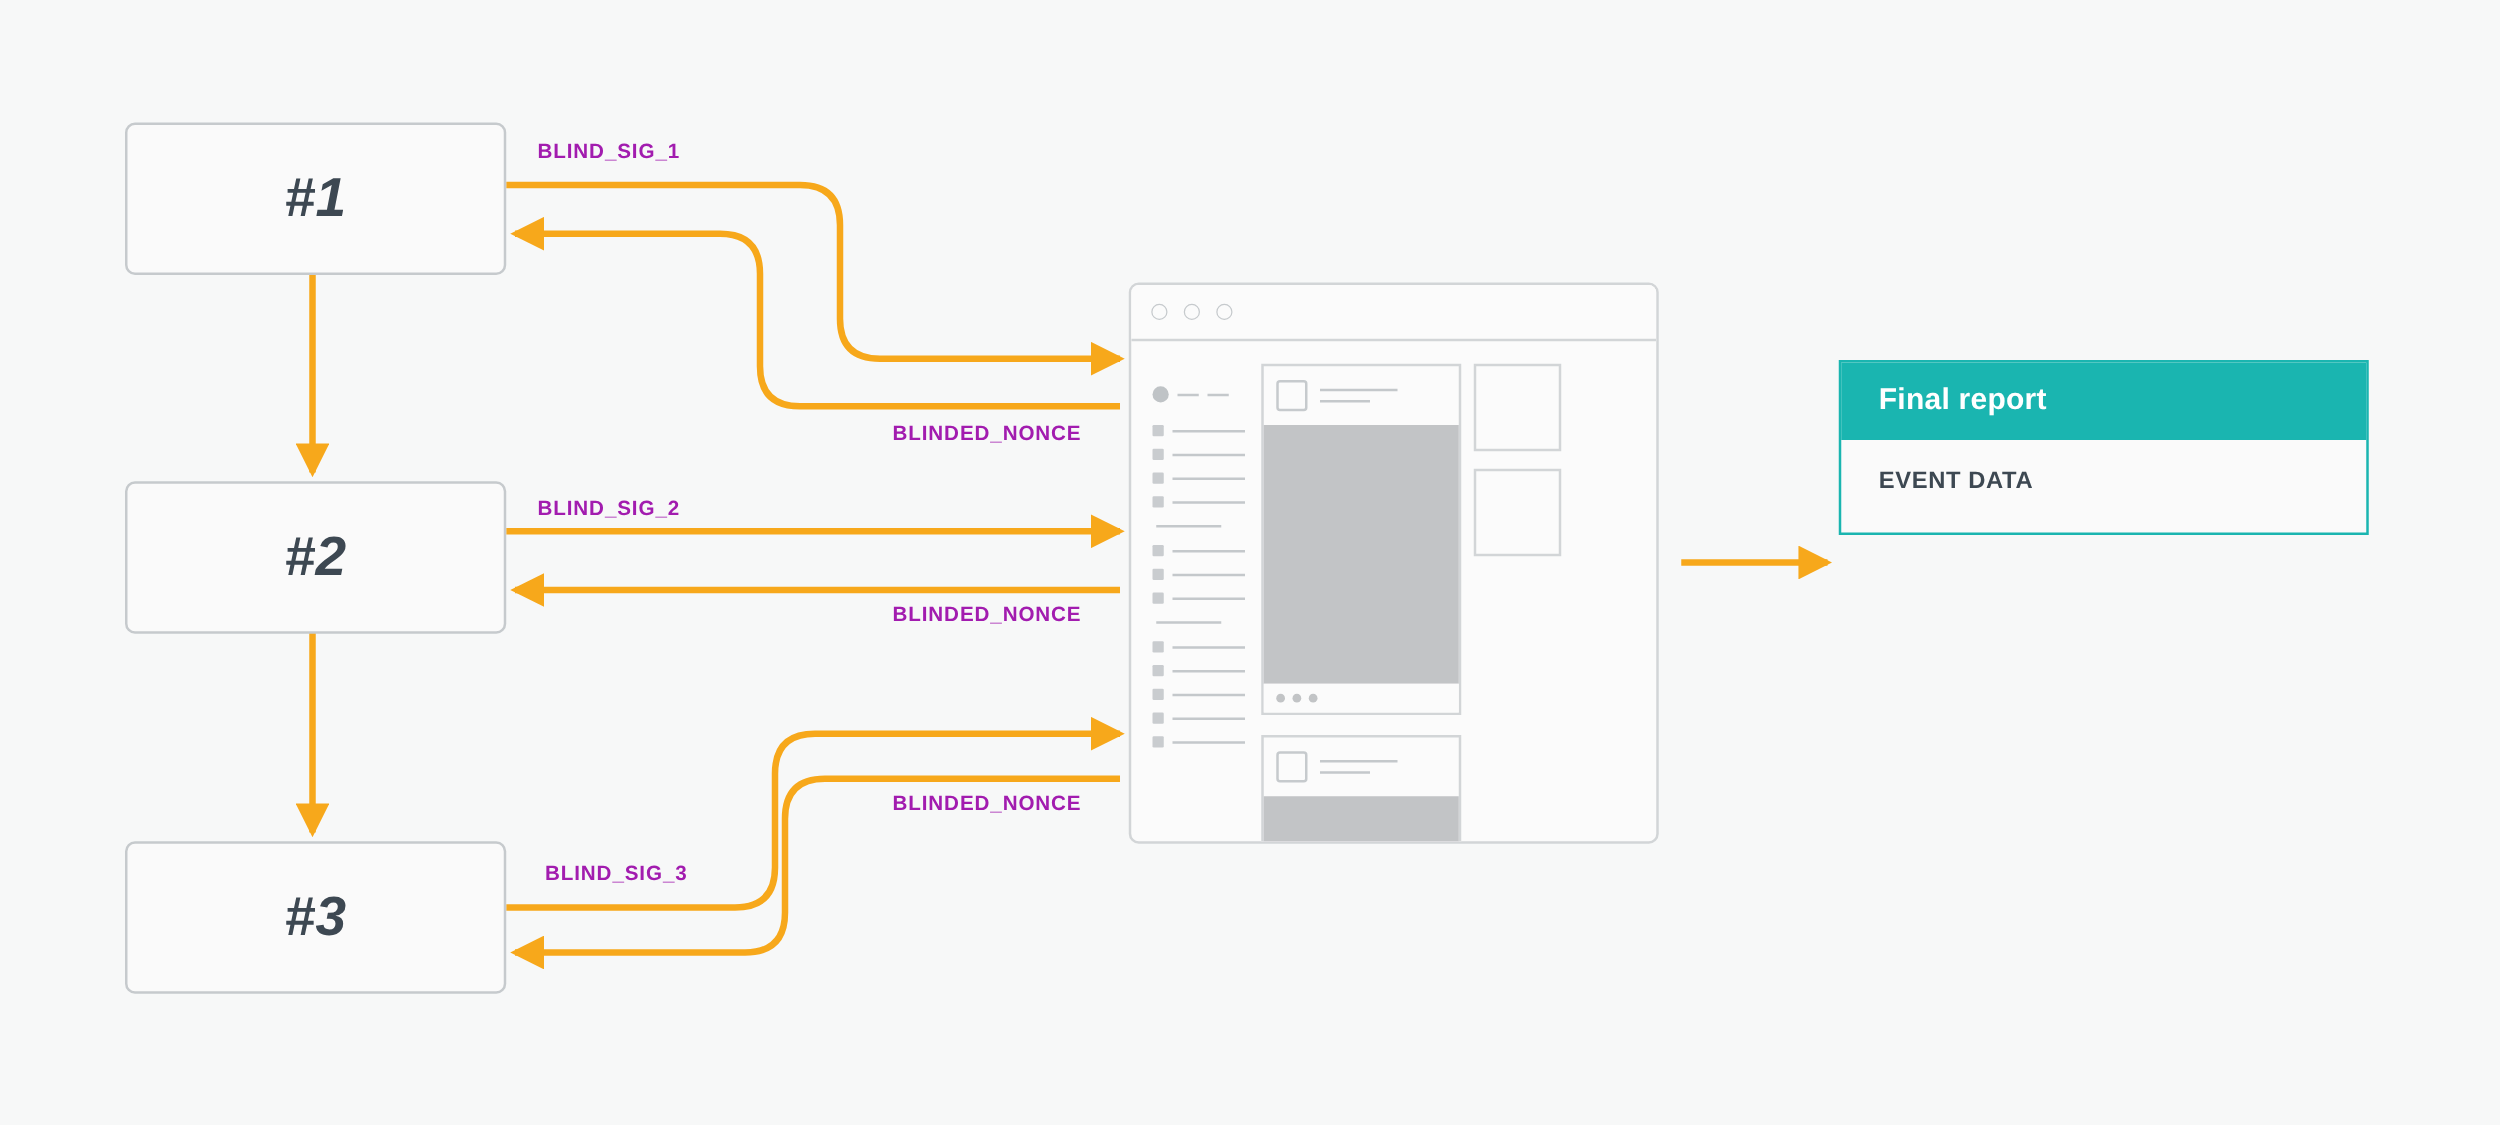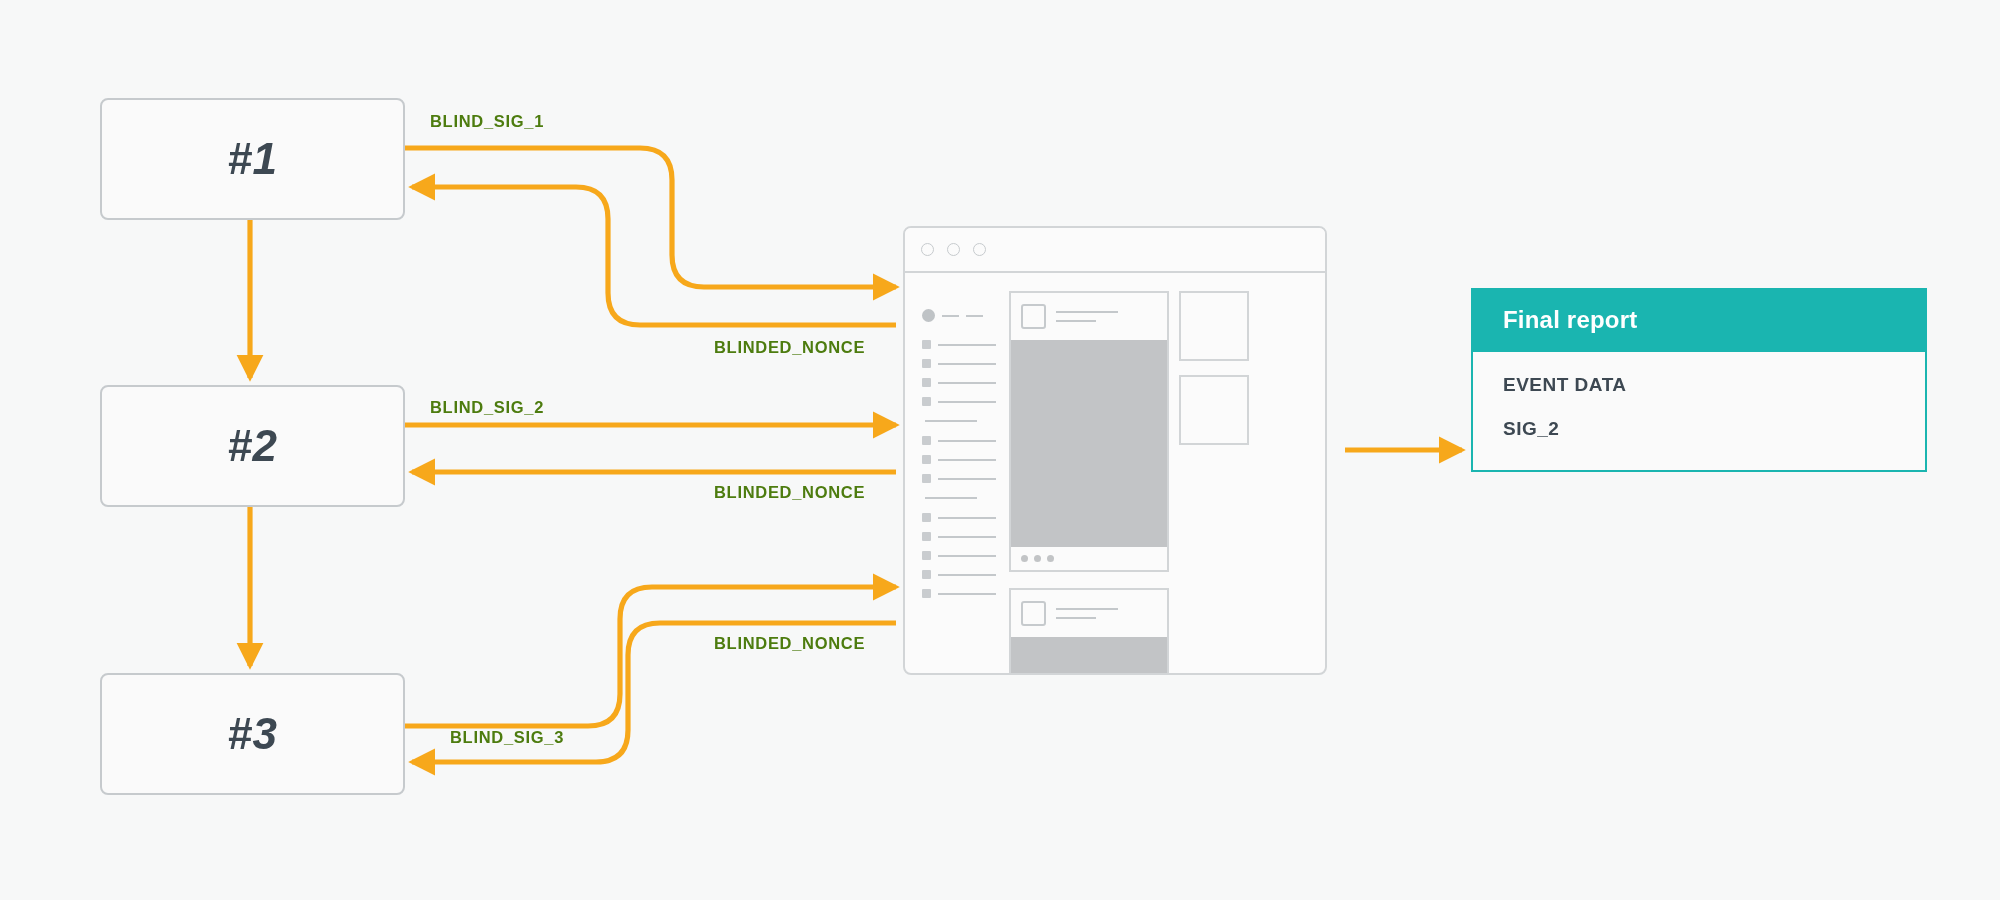--- a/index.html
+++ b/index.html
@@ -45,21 +45,21 @@
     width: 2000px;
     height: 900px;
     pointer-events: none;
   }
 
   
   .wire-label {
     position: absolute;
     font-size: 16.5px;
     font-weight: 700;
-    color: #4d7c0f;
+    color: #a21caf;
     letter-spacing: 0.7px;
     white-space: nowrap;
   }
 
   
   #browser {
     position: absolute;
     left: 903px;
     top: 226px;
     width: 424px;
@@ -202,21 +202,21 @@
     font-weight: 700;
     letter-spacing: 0.9px;
     color: #3d4852;
   }
 
   
   #report {
     position: absolute;
     left: 1471px;
     top: 288px;
-    width: 456px;
+    width: 424px;
     box-sizing: border-box;
     border: 2px solid #1ab5b0;
     background: #fafafa;
   }
   #report-header {
     background: #1ab5b0;
     color: #ffffff;
     font-size: 24px;
     font-weight: 700;
     padding: 16px 30px 18px 30px;
@@ -279,21 +279,21 @@
   <div class="node-box" style="left:100px; top:673px; width:305px; height:122px;">
     <span class="node-label">#3</span>
   </div>
 
   <div class="wire-label" style="left:430px; top:112px;">BLIND_SIG_1</div>
   <div class="wire-label" style="left:714px; top:338px;">BLINDED_NONCE</div>
 
   <div class="wire-label" style="left:430px; top:398px;">BLIND_SIG_2</div>
   <div class="wire-label" style="left:714px; top:483px;">BLINDED_NONCE</div>
 
-  <div class="wire-label" style="left:450px; top:690px;margin-top:38px;">BLIND_SIG_3</div>
+  <div class="wire-label" style="left:436px; top:690px;">BLIND_SIG_3</div>
   <div class="wire-label" style="left:714px; top:634px;">BLINDED_NONCE</div>
 
   <div id="browser">
     <div id="browser-chrome">
       <span class="chrome-dot"></span>
       <span class="chrome-dot"></span>
       <span class="chrome-dot"></span>
     </div>
 
     <div id="browser-body">
@@ -399,17 +399,16 @@
       </div>
 
     </div>
   </div>
 
 
   <div id="report">
     <div id="report-header">Final report</div>
     <div id="report-body">
       <div class="report-row">EVENT DATA</div>
-      <div class="report-row">SIG_2</div>
     </div>
   </div>
 
 </div>
 
 </body></html>

